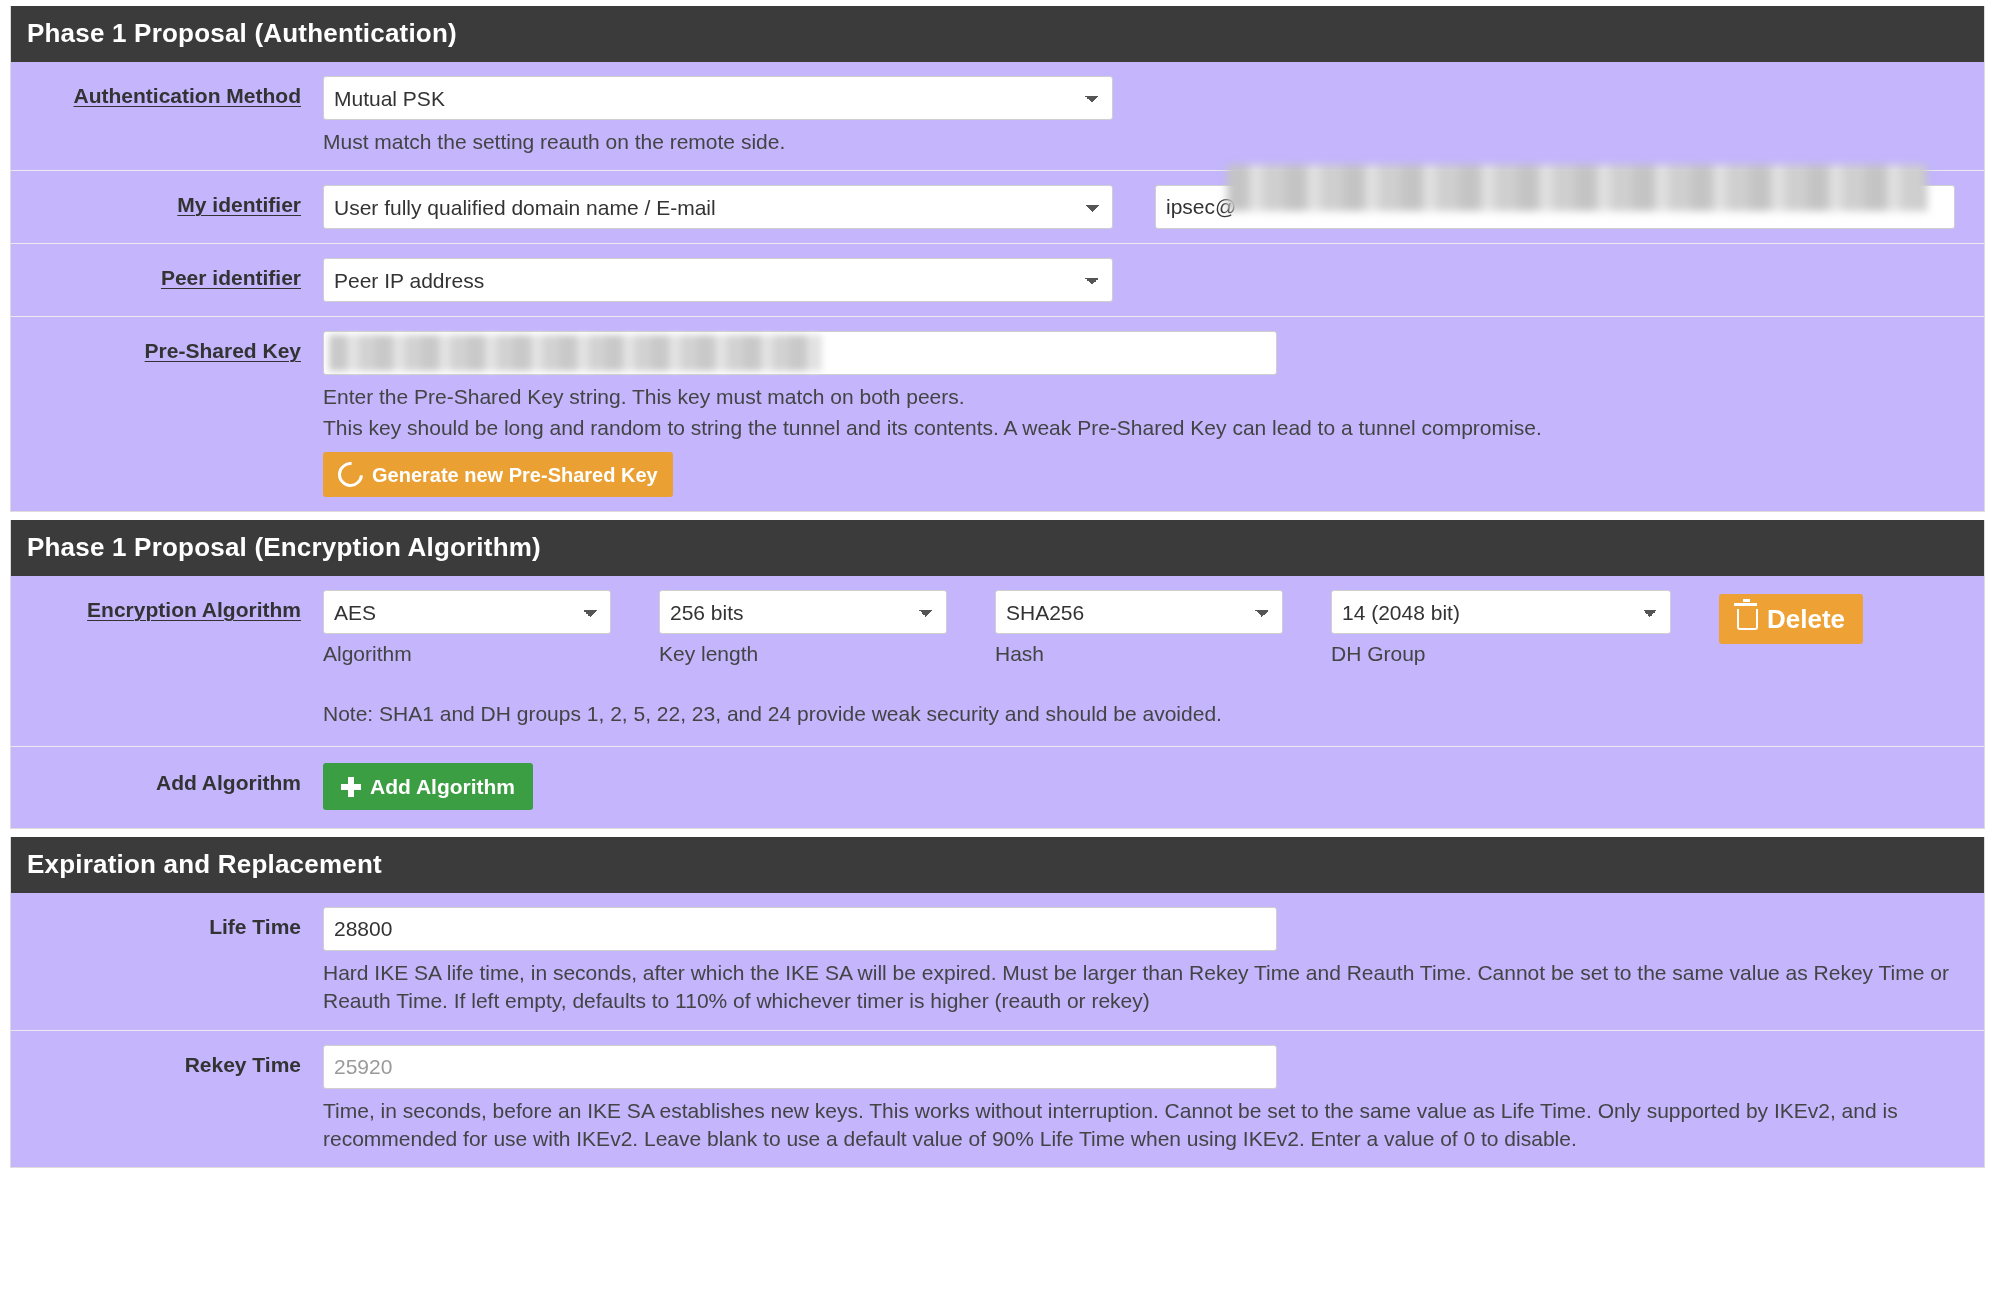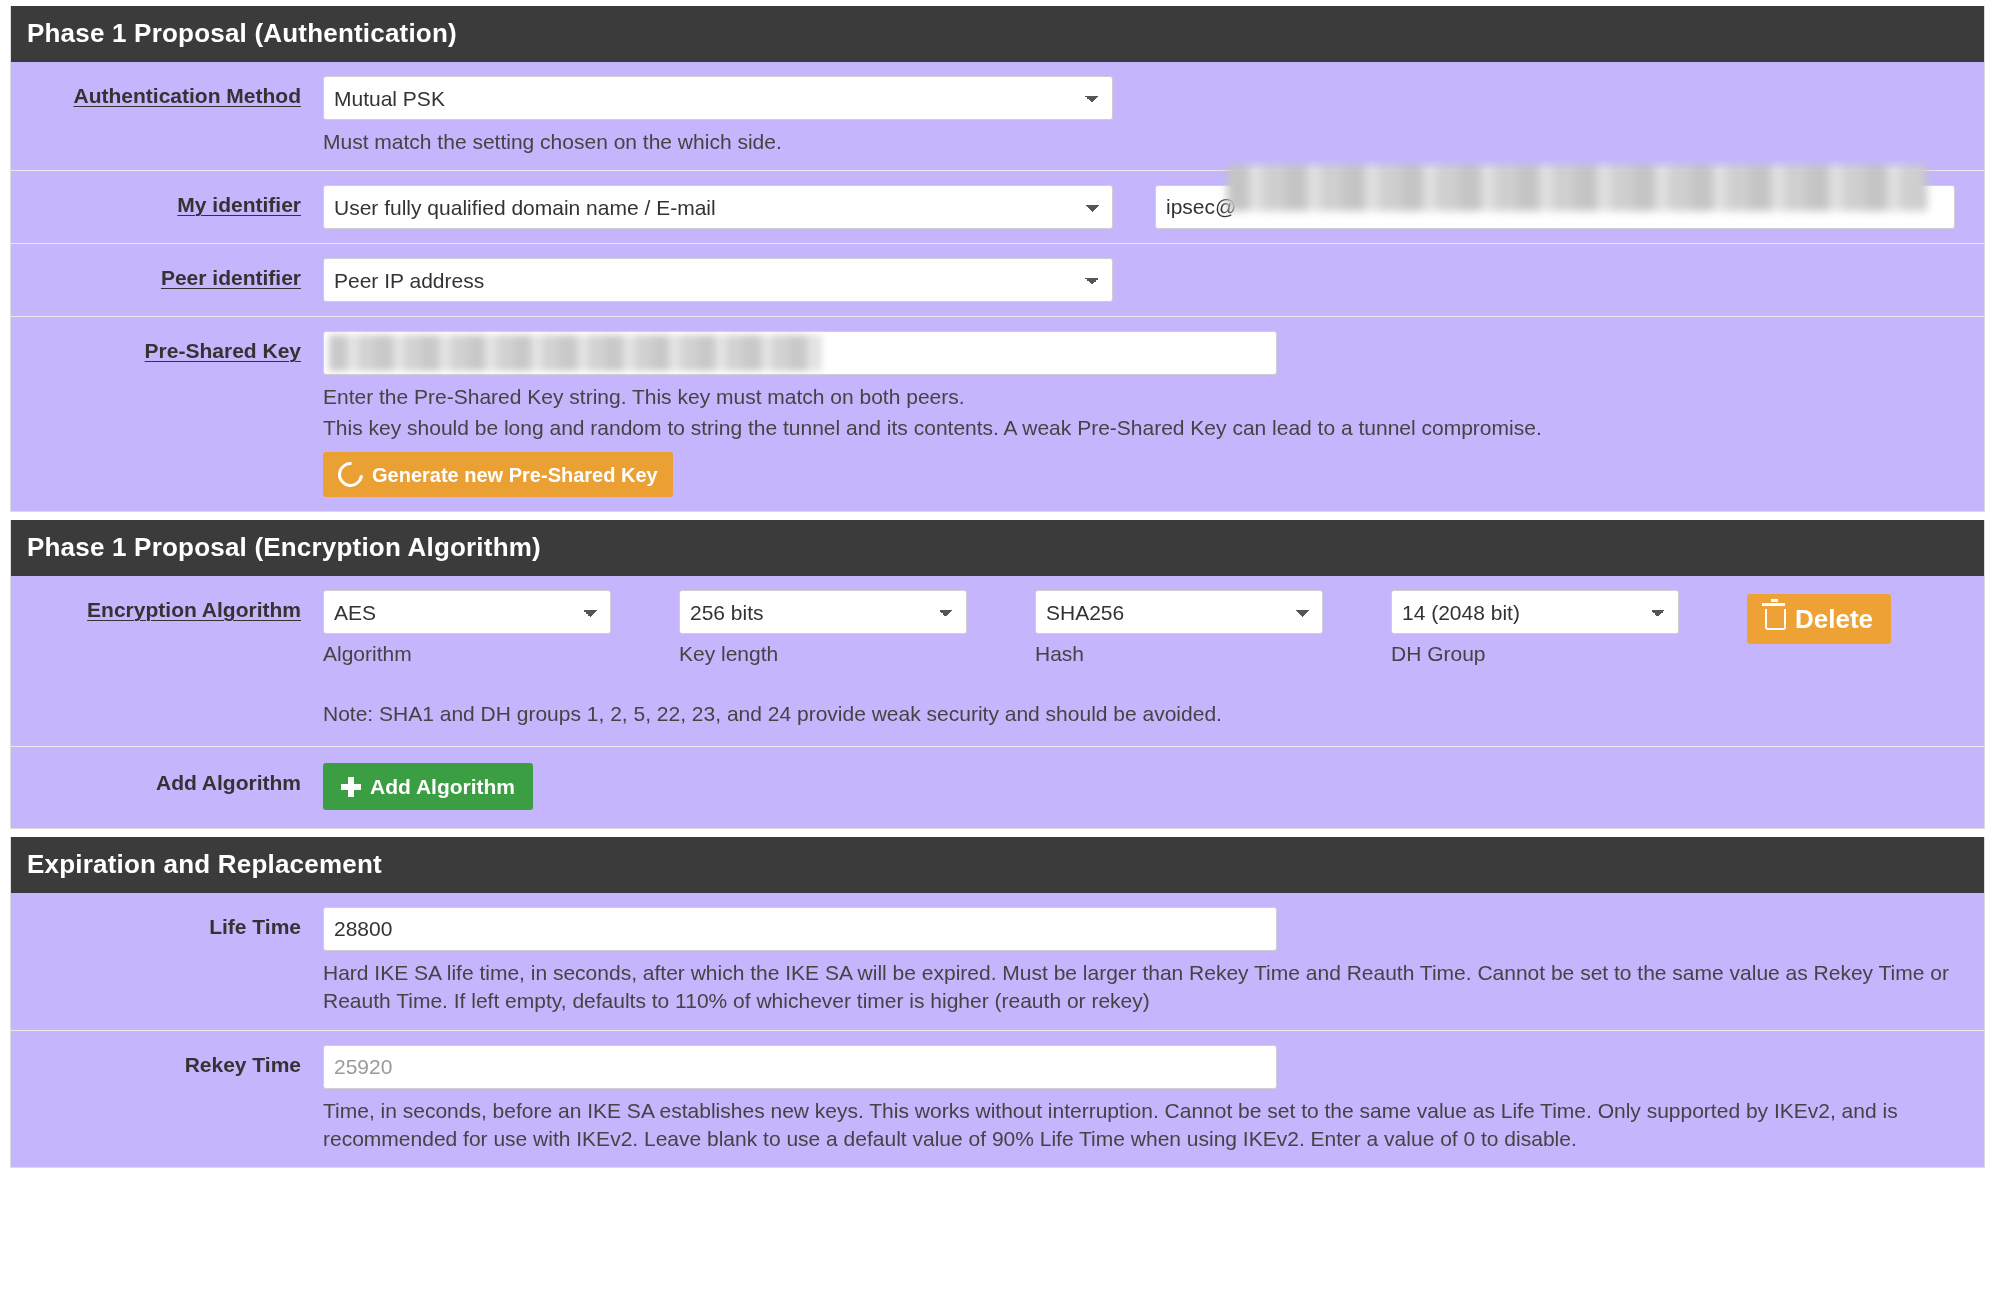--- a/index.html
+++ b/index.html
@@ -78,21 +78,21 @@
     appearance: none;
     background-image: linear-gradient(45deg, transparent 50%, #555 50%), linear-gradient(135deg, #555 50%, transparent 50%);
     background-position: calc(100% - 20px) 19px, calc(100% - 13px) 19px;
     background-size: 7px 7px, 7px 7px;
     background-repeat: no-repeat;
   }
   select.w-big { width: 790px; }
   select.w-alg { width: 288px; }
   select.w-keylen { width: 288px; }
   select.w-hash { width: 288px; }
-  select.w-dh { width: 288px; }
+  select.w-dh { width: 340px; }
   input.form-input {
     font-family: "Liberation Sans", sans-serif;
     font-size: 21px;
     color: #333;
     height: 44px;
     border: 1px solid #cfcfcf;
     border-radius: 3px;
     background: #fff;
     padding: 4px 10px;
     box-sizing: border-box;
@@ -107,21 +107,21 @@
     margin-top: 8px;
     max-width: 1640px;
   }
   .inline-row { display: flex; align-items: flex-start; }
   .col-stack { display: flex; flex-direction: column; }
   .sub-label {
     font-size: 21px;
     color: #444;
     margin-top: 8px;
   }
-  .alg-grid { display: flex; align-items: flex-start; gap: 68px; }
+  .alg-grid { display: flex; align-items: flex-start; gap: 48px; }
   .btn {
     display: inline-flex;
     align-items: center;
     gap: 9px;
     border: none;
     border-radius: 3px;
     color: #fff;
     font-family: "Liberation Sans", sans-serif;
     font-size: 20px;
     font-weight: bold;
@@ -217,21 +217,21 @@
     <div class="panel-body">
 
       <div class="form-row">
         <div class="label-col">
           <span class="underlined">Authentication Method</span>
         </div>
         <div class="field-col">
           <select class="form-select w-big">
             <option>Mutual PSK</option>
           </select>
-          <div class="help-text">Must match the setting chosen on the which side.</div>
+          <div class="help-text">Must match the setting reauth on the remote side.</div>
         </div>
       </div>
 
       <div class="form-row">
         <div class="label-col">
           <span class="underlined">My identifier</span>
         </div>
         <div class="field-col">
           <div class="inline-row">
             <select class="form-select w-big">

